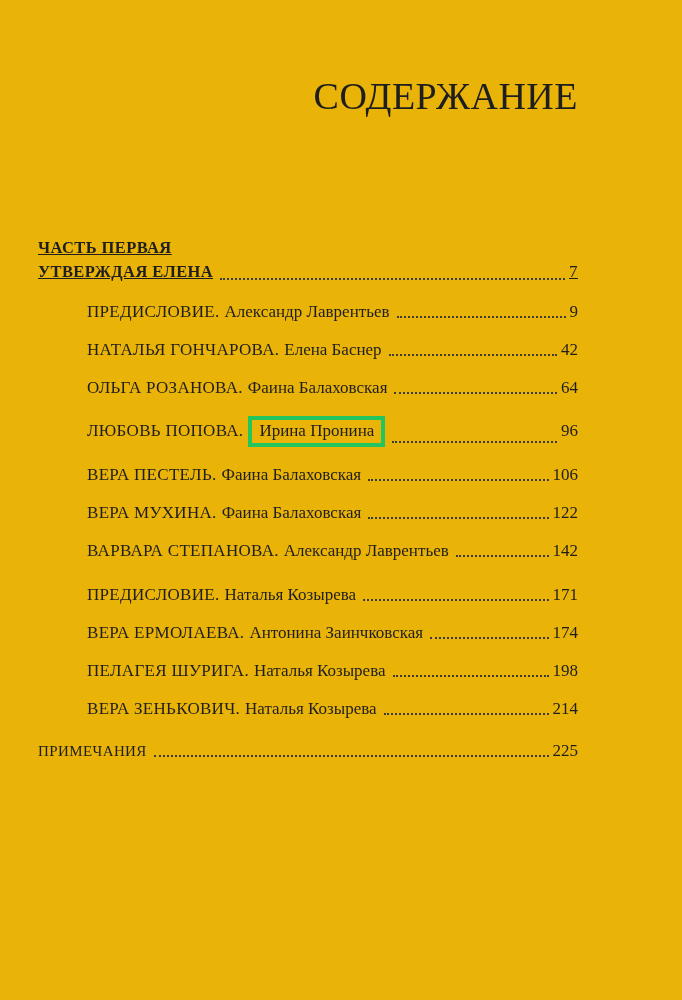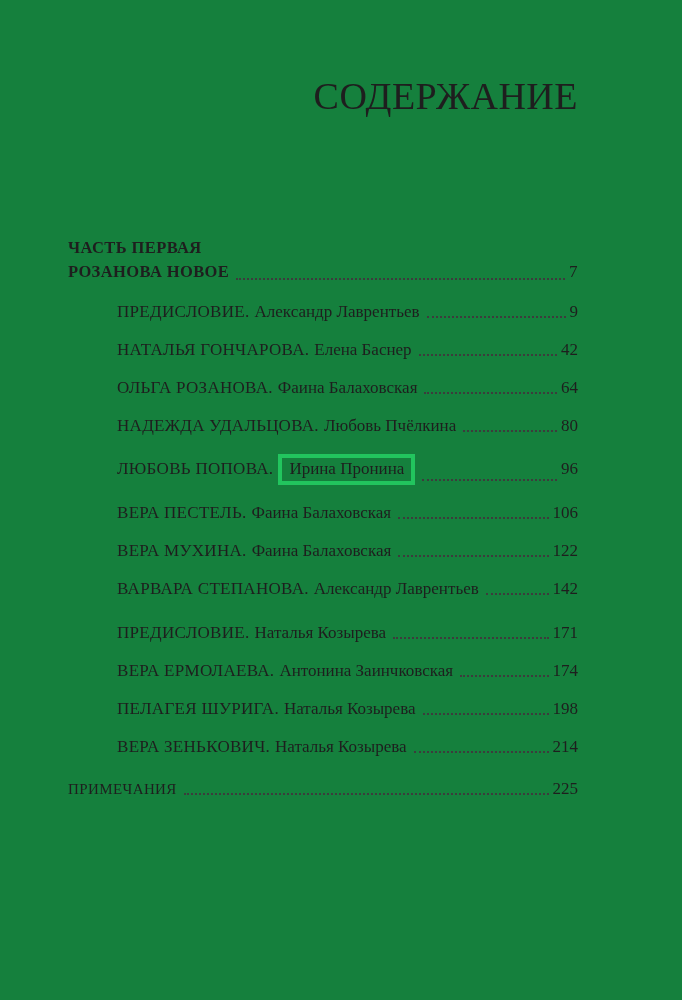--- a/index.html
+++ b/index.html
@@ -1,24 +1,24 @@
 <!DOCTYPE html>
 <html><head>
 <meta charset="utf-8">
 <style>
   html, body { margin: 0; padding: 0; background: #ffffff; }
   .page {
     position: relative;
     width: 682px;
     height: 1000px;
     box-sizing: border-box;
-    background: #15803d;
+    background: #eab308;
     color: #1e1e1e;
     font-family: "Liberation Serif", "DejaVu Serif", serif;
-    padding: 76px 104px 0 68px;
+    padding: 76px 104px 0 38px;
     overflow: hidden;
   }
   .title {
     margin: 0;
     font-weight: 400;
     font-size: 38px;
     line-height: 40px;
     letter-spacing: 0.5px;
     text-align: right;
   }
@@ -35,20 +35,21 @@
   }
   .pagenum { font-size: 17px; font-weight: 400; }
 
   .part { margin-top: 24px; }
   .part.first { margin-top: 0; }
   .part-heading .hline {
     font-weight: 700;
     font-size: 16.5px;
     line-height: 24px;
     letter-spacing: 0.4px;
+    text-decoration: underline;
   }
 
   .chapter {
     margin-top: 18px;
     line-height: 20px;
     font-size: 17px;
     padding-left: 49px;
   }
   .chapter-title { letter-spacing: 0.3px; }
   .author { margin-left: 5px; }
@@ -74,21 +75,21 @@
 <div class="page">
 
   <h1 class="title">СОДЕРЖАНИЕ</h1>
 
   <div class="toc">
 
     <section class="part first">
       <div class="part-heading">
         <div class="hline">ЧАСТЬ ПЕРВАЯ</div>
         <div class="row hline">
-          <span>РОЗАНОВА НОВОЕ</span>
+          <span>УТВЕРЖДАЯ ЕЛЕНА</span>
           <span class="leader"></span>
           <span class="pagenum">7</span>
         </div>
       </div>
 
       <div class="row chapter">
         <span class="chapter-title">ПРЕДИСЛОВИЕ.</span>
         <span class="author">Александр Лаврентьев</span>
         <span class="leader"></span>
         <span class="pagenum">9</span>
@@ -102,26 +103,20 @@
         <span class="pagenum">42</span>
       </div>
 
       <div class="row chapter">
         <span class="chapter-title">ОЛЬГА РОЗАНОВА.</span>
         <span class="author">Фаина Балаховская</span>
         <span class="leader"></span>
         <span class="pagenum">64</span>
       </div>
 
-      <div class="row chapter">
-        <span class="chapter-title">НАДЕЖДА УДАЛЬЦОВА.</span>
-        <span class="author">Любовь Пчёлкина</span>
-        <span class="leader"></span>
-        <span class="pagenum">80</span>
-      </div>
 
       <div class="row chapter">
         <span class="chapter-title">ЛЮБОВЬ ПОПОВА.</span>
         <span class="author-box">
           <span>Ирина Пронина</span>
         </span>
         <span class="leader"></span>
         <span class="pagenum">96</span>
       </div>
 

